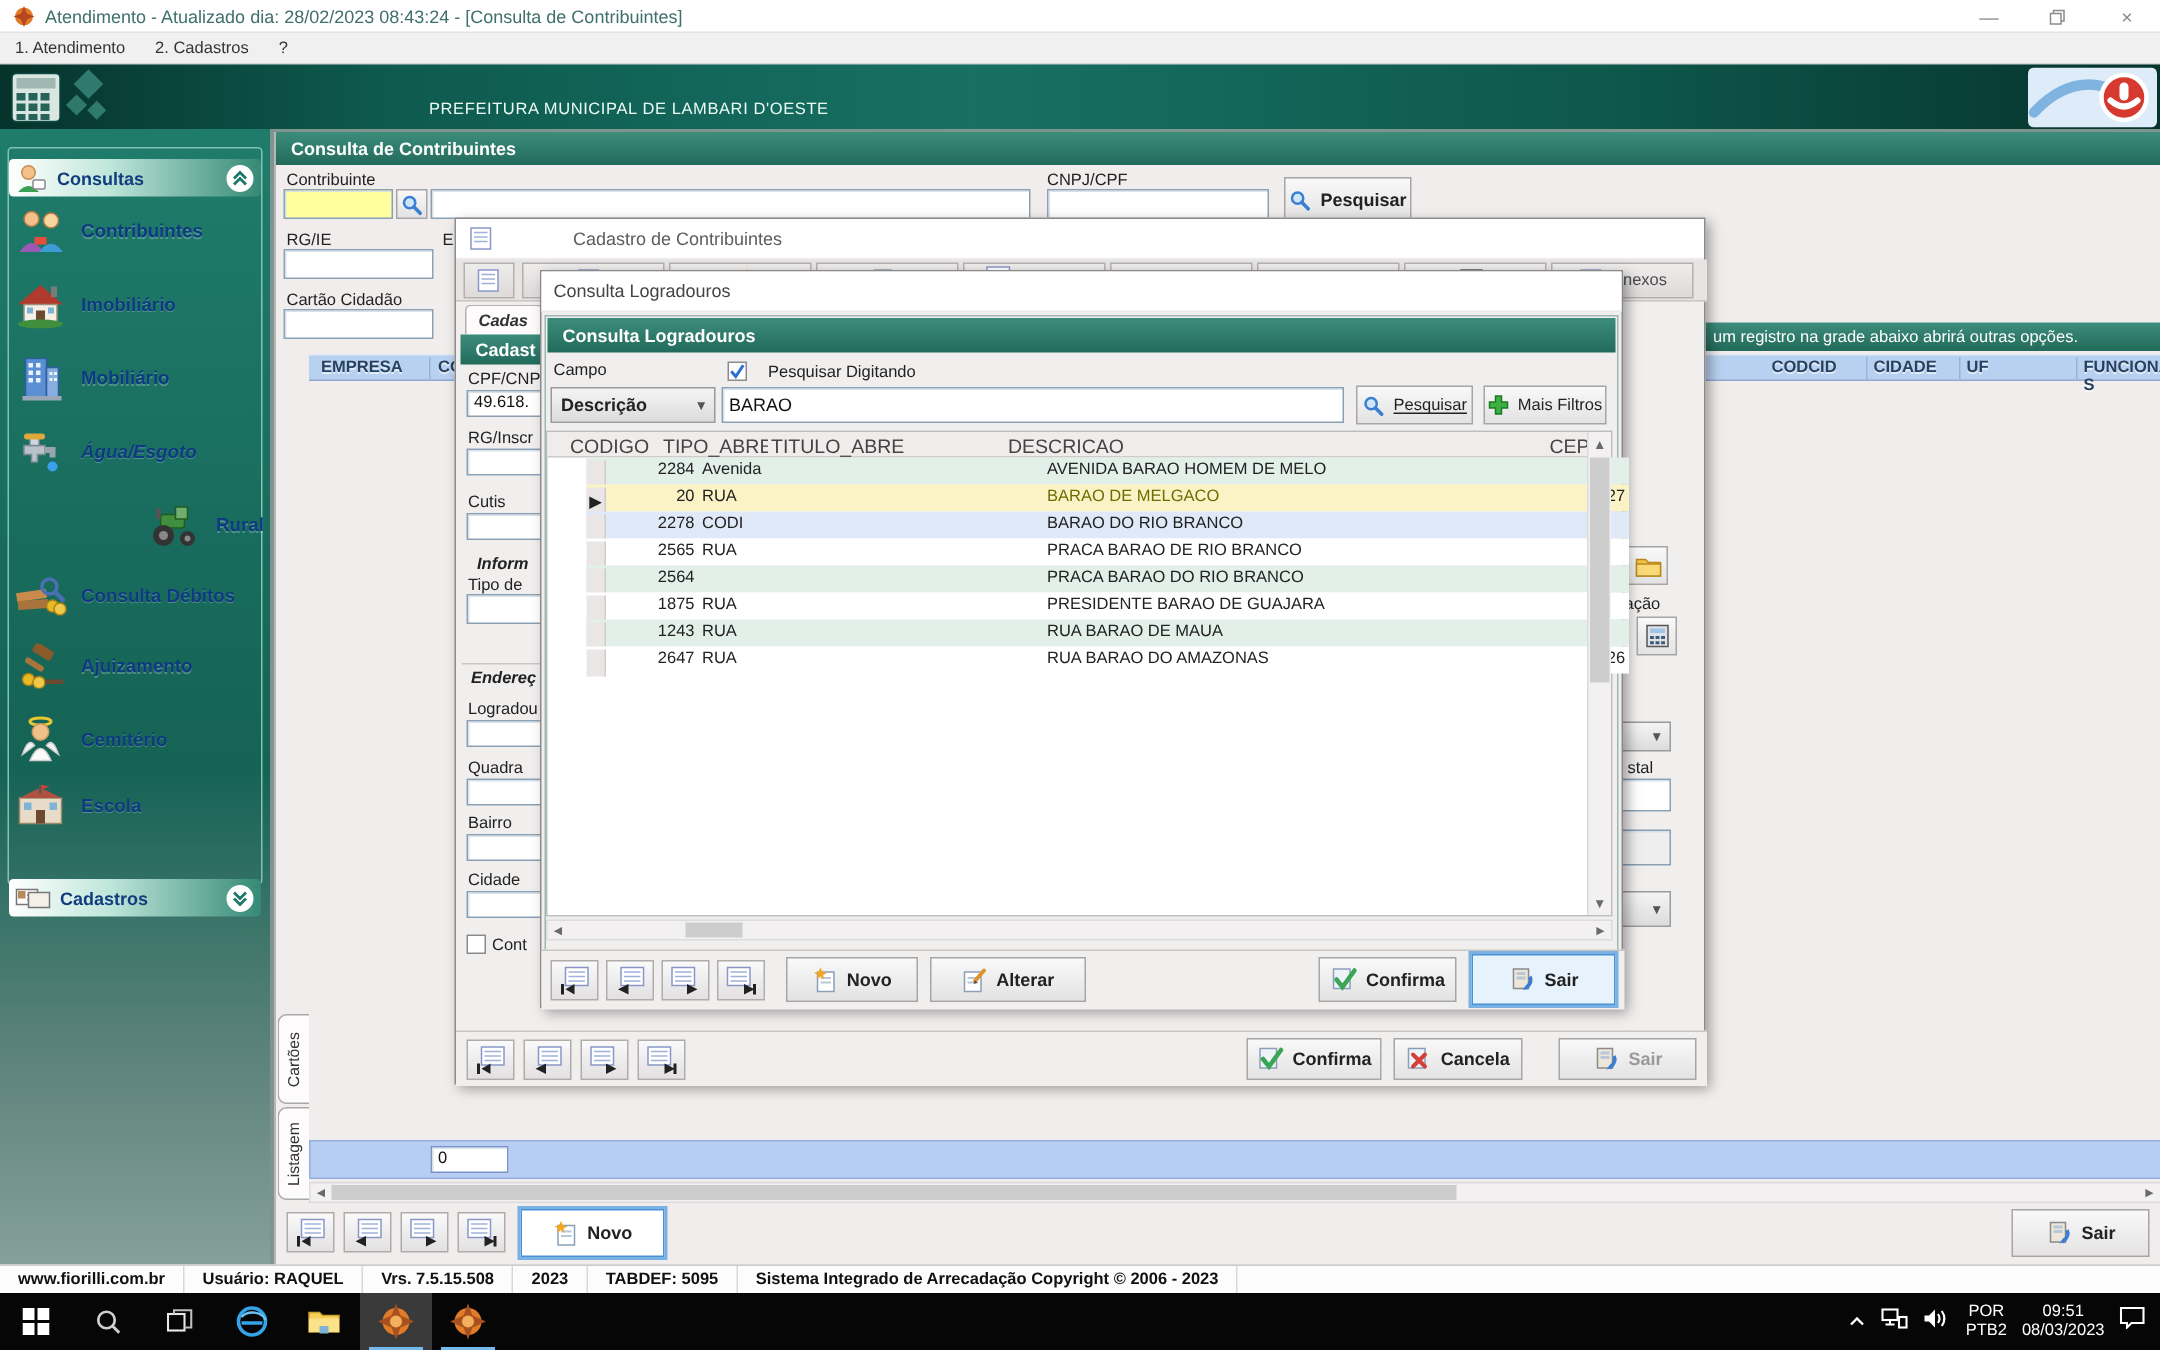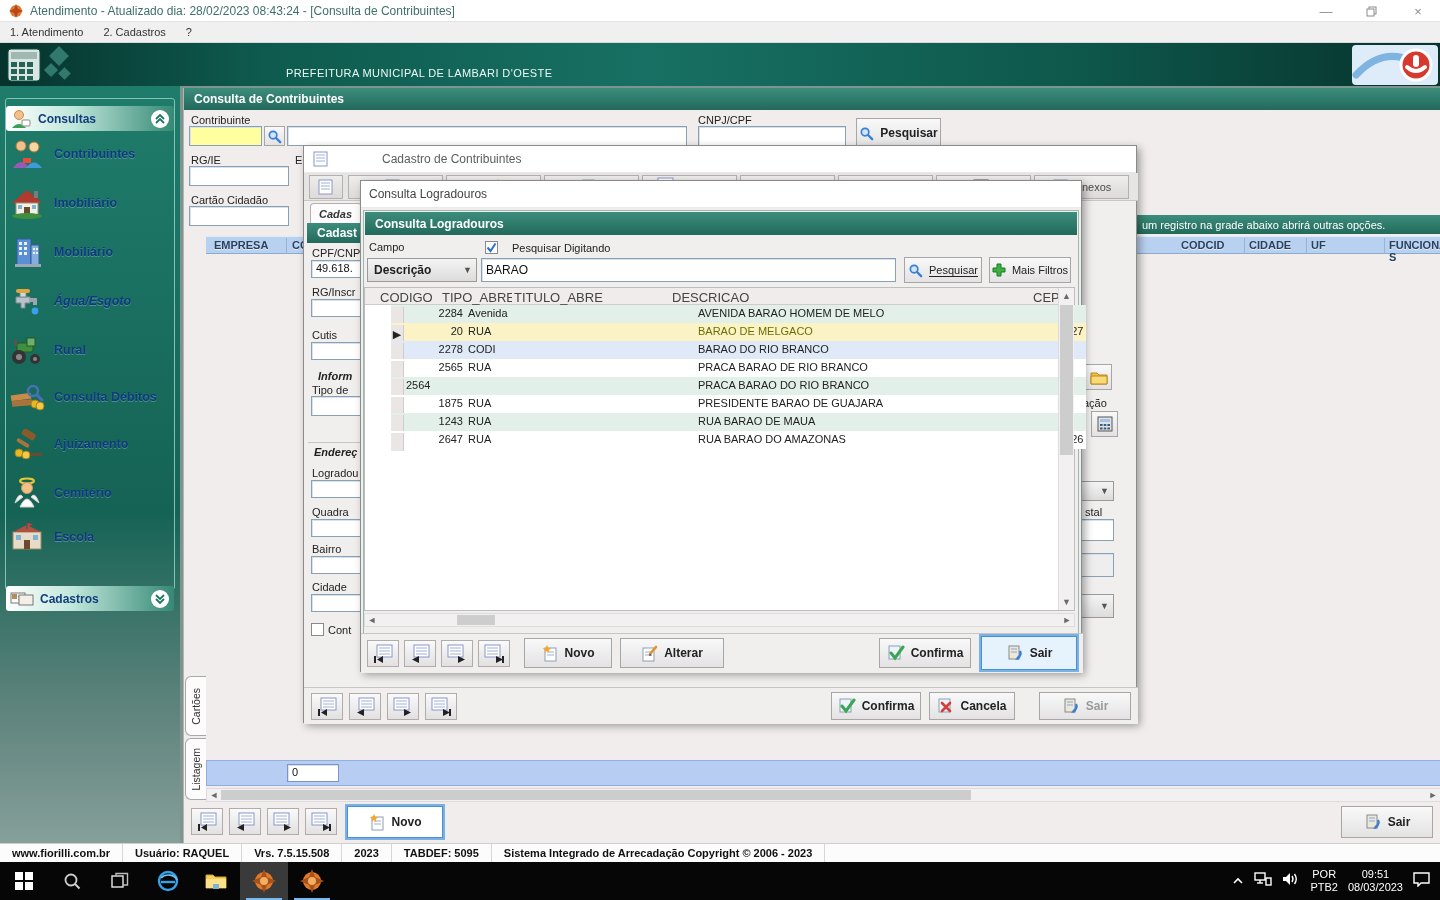--- a/index.html
+++ b/index.html
@@ -246,21 +246,21 @@
             <svg width="34" height="32" viewBox="0 0 34 32">
               <path d="M6 12 h14 v6 h-5 v5 h-4 v-5 h-5 Z" fill="#b8c2c8" stroke="#7e8a92"></path>
               <rect x="10" y="6" width="6" height="6" fill="#cfd8dd" stroke="#7e8a92"></rect>
               <rect x="6" y="4" width="14" height="4" rx="2" fill="#e0a83c"></rect>
               <path d="M20 13 h7 v7 h-4 v-3 h-3 Z" fill="#9aa6ad"></path>
               <circle cx="25" cy="26" r="3.4" fill="#3aa0e8"></circle>
             </svg>
           </span>
           <span class="sb-cap">Água/Esgoto</span>
         </div>
-        <div class="sb-item" style="top: 242px;">
+        <div class="sb-item" style="top: 242px; justify-content: flex-end;">
           <span class="sb-ico">
             <svg width="36" height="30" viewBox="0 0 36 30">
               <rect x="8" y="8" width="16" height="9" rx="2" fill="#3f8f3f" stroke="#205a20"></rect>
               <rect x="18" y="3" width="8" height="8" fill="#6fae6f" stroke="#205a20"></rect>
               <rect x="5" y="4" width="3" height="7" fill="#555"></rect>
               <circle cx="10" cy="22" r="7" fill="#333"></circle>
               <circle cx="10" cy="22" r="3" fill="#888"></circle>
               <circle cx="26" cy="24" r="5" fill="#333"></circle>
               <circle cx="26" cy="24" r="2" fill="#888"></circle>
             </svg>
@@ -819,21 +819,21 @@
           <div class="lg-row stripe-w" style="top: 71px;">
             <span class="lg-gut"></span>
             <span class="d-cod" style="left:15px;width:57px;text-align:right">2565</span>
             <span class="d-tipo" style="left:77px;width:70px">RUA</span>
             <span class="d-tit" style="left:149px;width:156px"></span>
             <span class="d-desc" style="left:307px;width:358px">PRACA BARAO DE RIO BRANCO</span>
             <span class="d-cep" style="left:668px;width:27px"></span>
           </div>
           <div class="lg-row stripe-g" style="top: 89px;">
             <span class="lg-gut"></span>
-            <span class="d-cod" style="left:15px;width:57px;">2564</span>
+            <span class="d-cod" style="left:15px;width:57px;text-align:right">2564</span>
             <span class="d-tipo" style="left:77px;width:70px"></span>
             <span class="d-tit" style="left:149px;width:156px"></span>
             <span class="d-desc" style="left:307px;width:358px">PRACA BARAO DO RIO BRANCO</span>
             <span class="d-cep" style="left:668px;width:27px"></span>
           </div>
           <div class="lg-row stripe-w" style="top: 107px;">
             <span class="lg-gut"></span>
             <span class="d-cod" style="left:15px;width:57px;text-align:right">1875</span>
             <span class="d-tipo" style="left:77px;width:70px">RUA</span>
             <span class="d-tit" style="left:149px;width:156px"></span>

